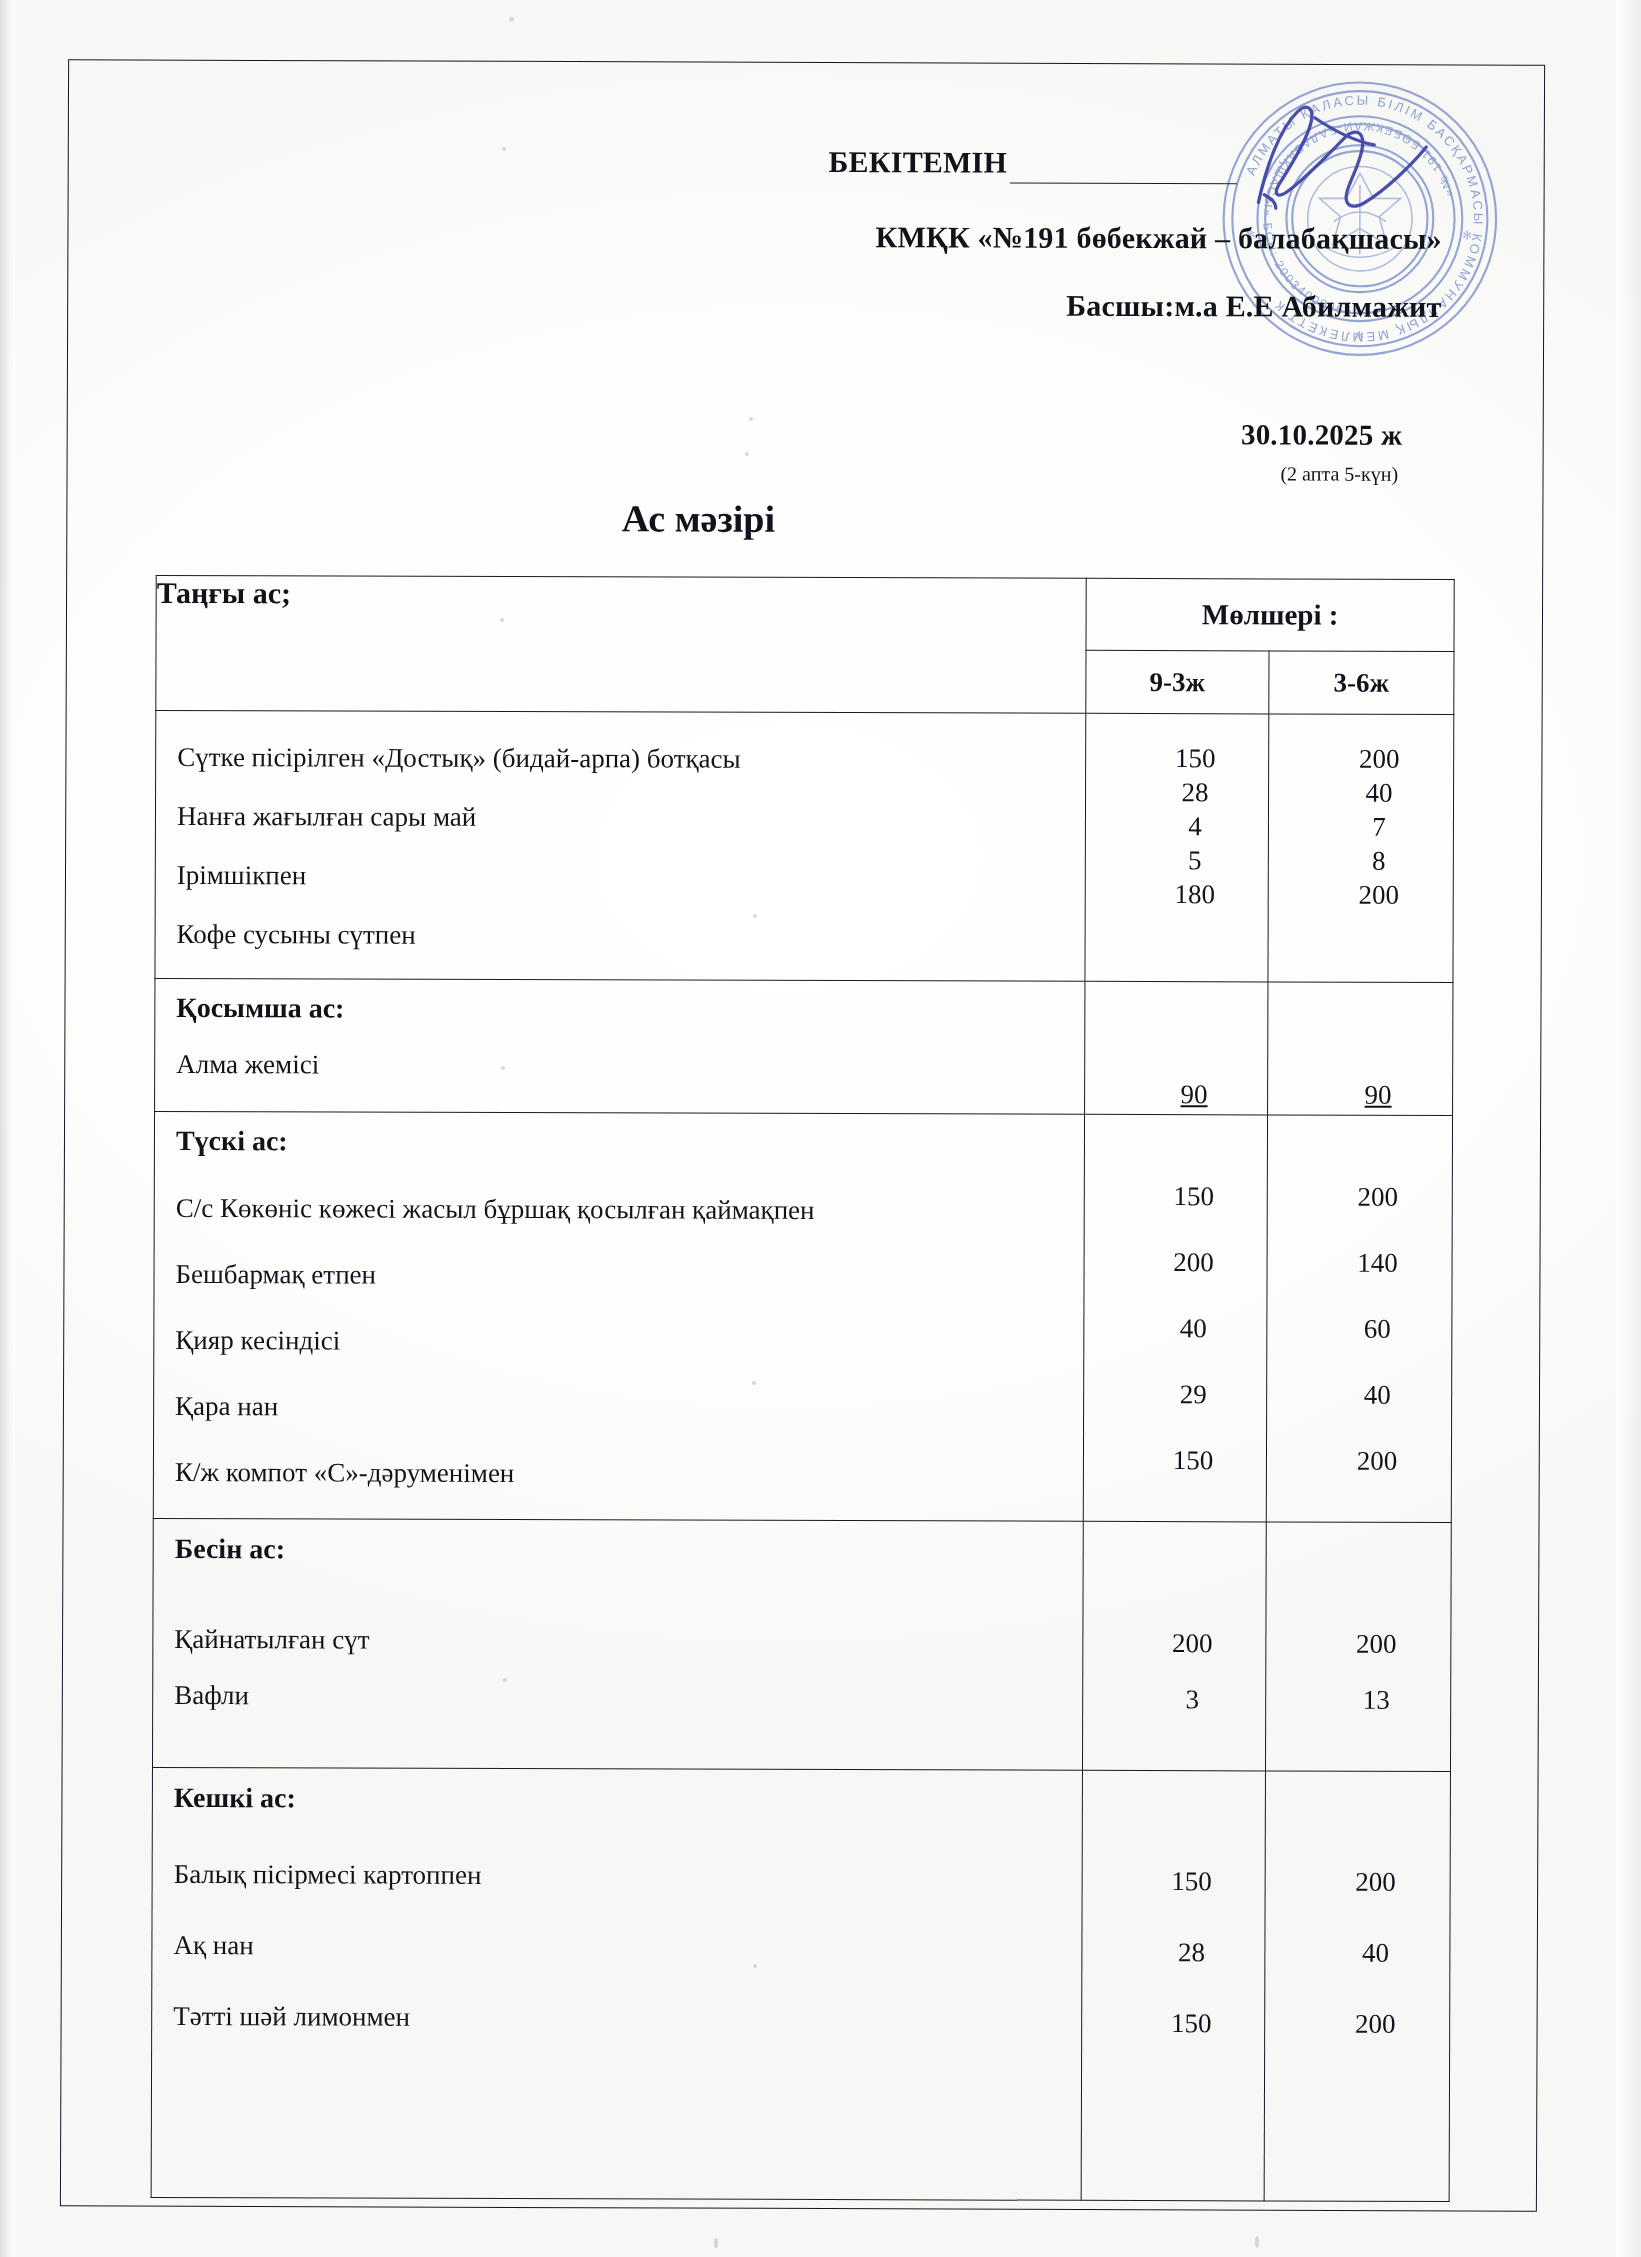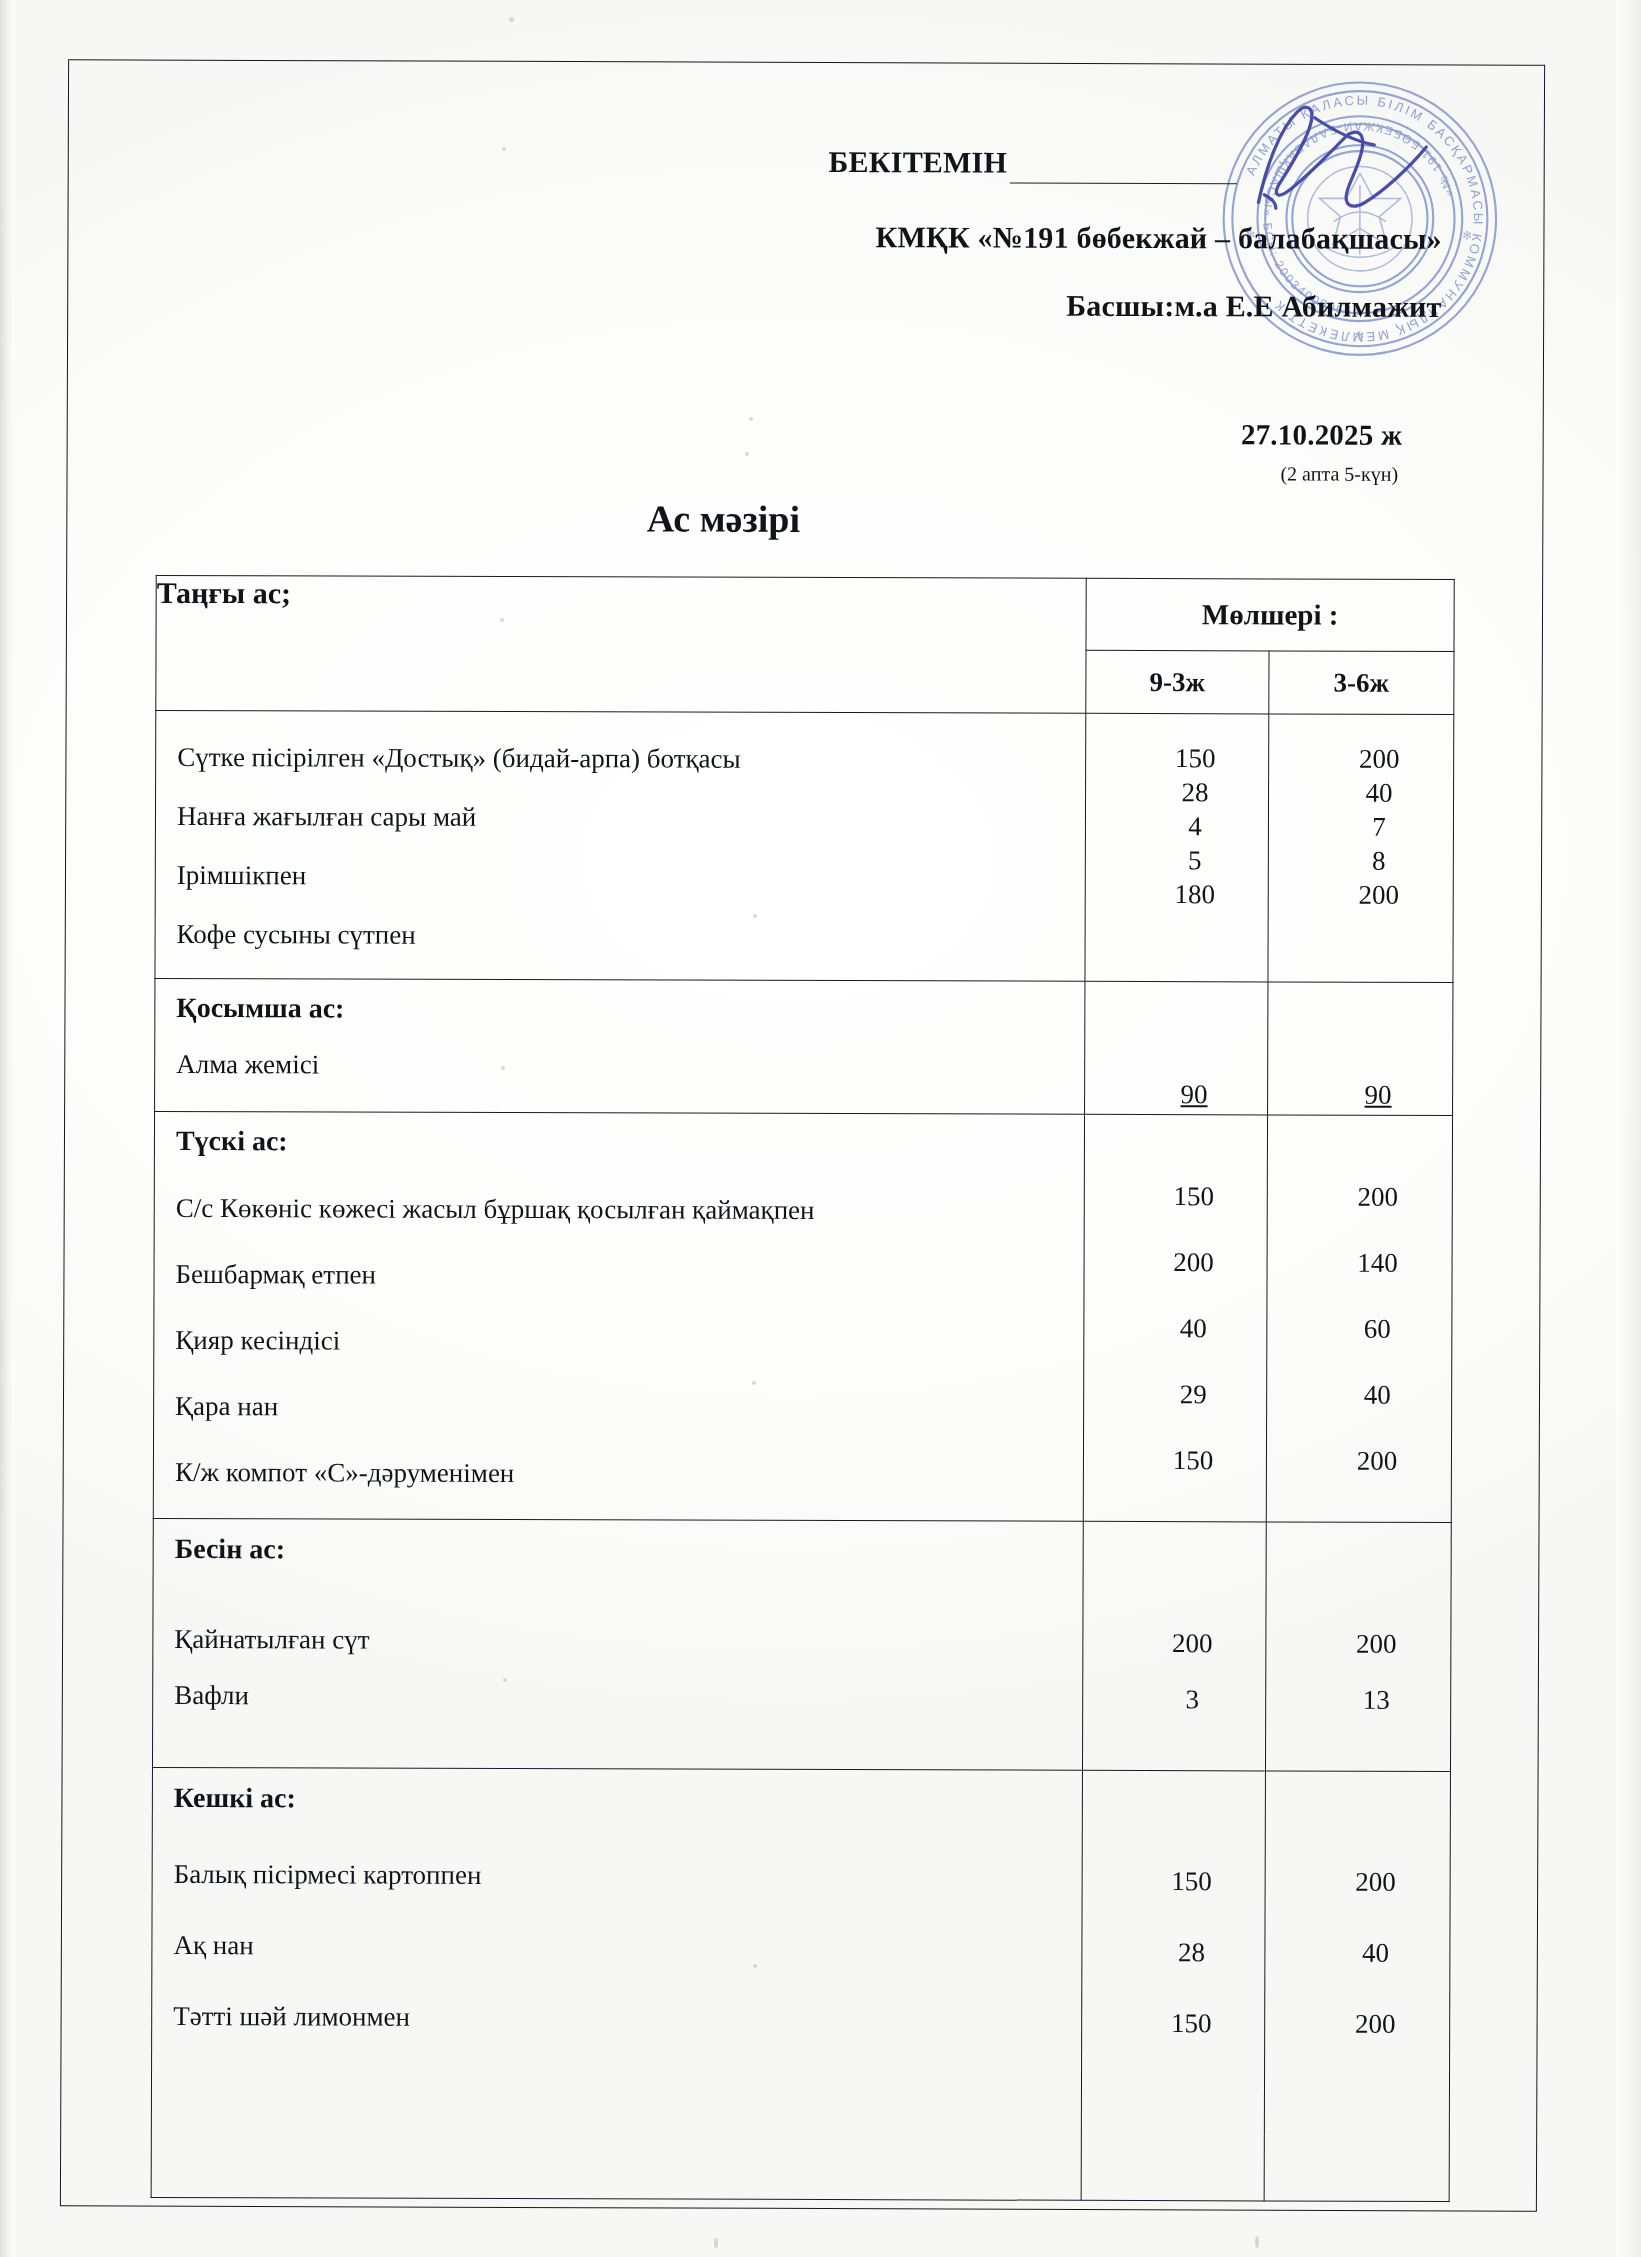--- a/index.html
+++ b/index.html
@@ -94,21 +94,21 @@
   #week-line {
     position: absolute;
     left: 1396px; top: 461px;
     font-size: 20px;
     font-weight: normal;
     transform: translateX(-100%);
     white-space: nowrap;
   }
   #doc-title {
     position: absolute;
-    left: 645px; top: 497px;
+    left: 620px; top: 497px;
     font-size: 38px;
     font-weight: bold;
     white-space: nowrap;
   }
 
   
   #stamp {
     position: absolute;
     left: 1215px; top: 75px;
     width: 284px; height: 284px;
@@ -288,21 +288,21 @@
       <path d="M104 46 C 112 40, 120 42, 120 54 C 120 70, 108 90, 104 104 C 100 118, 108 124, 122 116 C 142 104, 168 80, 186 58"></path>
       <path d="M70 28 C 88 40, 110 52, 132 56"></path>
       <path d="M18 108 C 26 112, 30 116, 30 122"></path>
     </g>
   </svg>
 
   <div class="hdr-line" id="approve-word">БЕКІТЕМІН</div>
   <div id="signature-rule"></div>
   <div class="hdr-line" id="org-line">КМҚК «№191 бөбекжай – балабақшасы»</div>
   <div class="hdr-line" id="head-line">Басшы:м.а Е.Е Абилмажит</div>
-  <div class="hdr-line" id="date-line">27.10.2025 ж</div>
+  <div class="hdr-line" id="date-line">30.10.2025 ж</div>
   <div id="week-line">(2 апта 5-күн)</div>
 
   <div id="doc-title">Ас мәзірі</div>
 
   <table id="menu-table">
     <colgroup>
       <col class="c-name">
         <col class="c-a">
         <col class="c-b">
     </colgroup>

